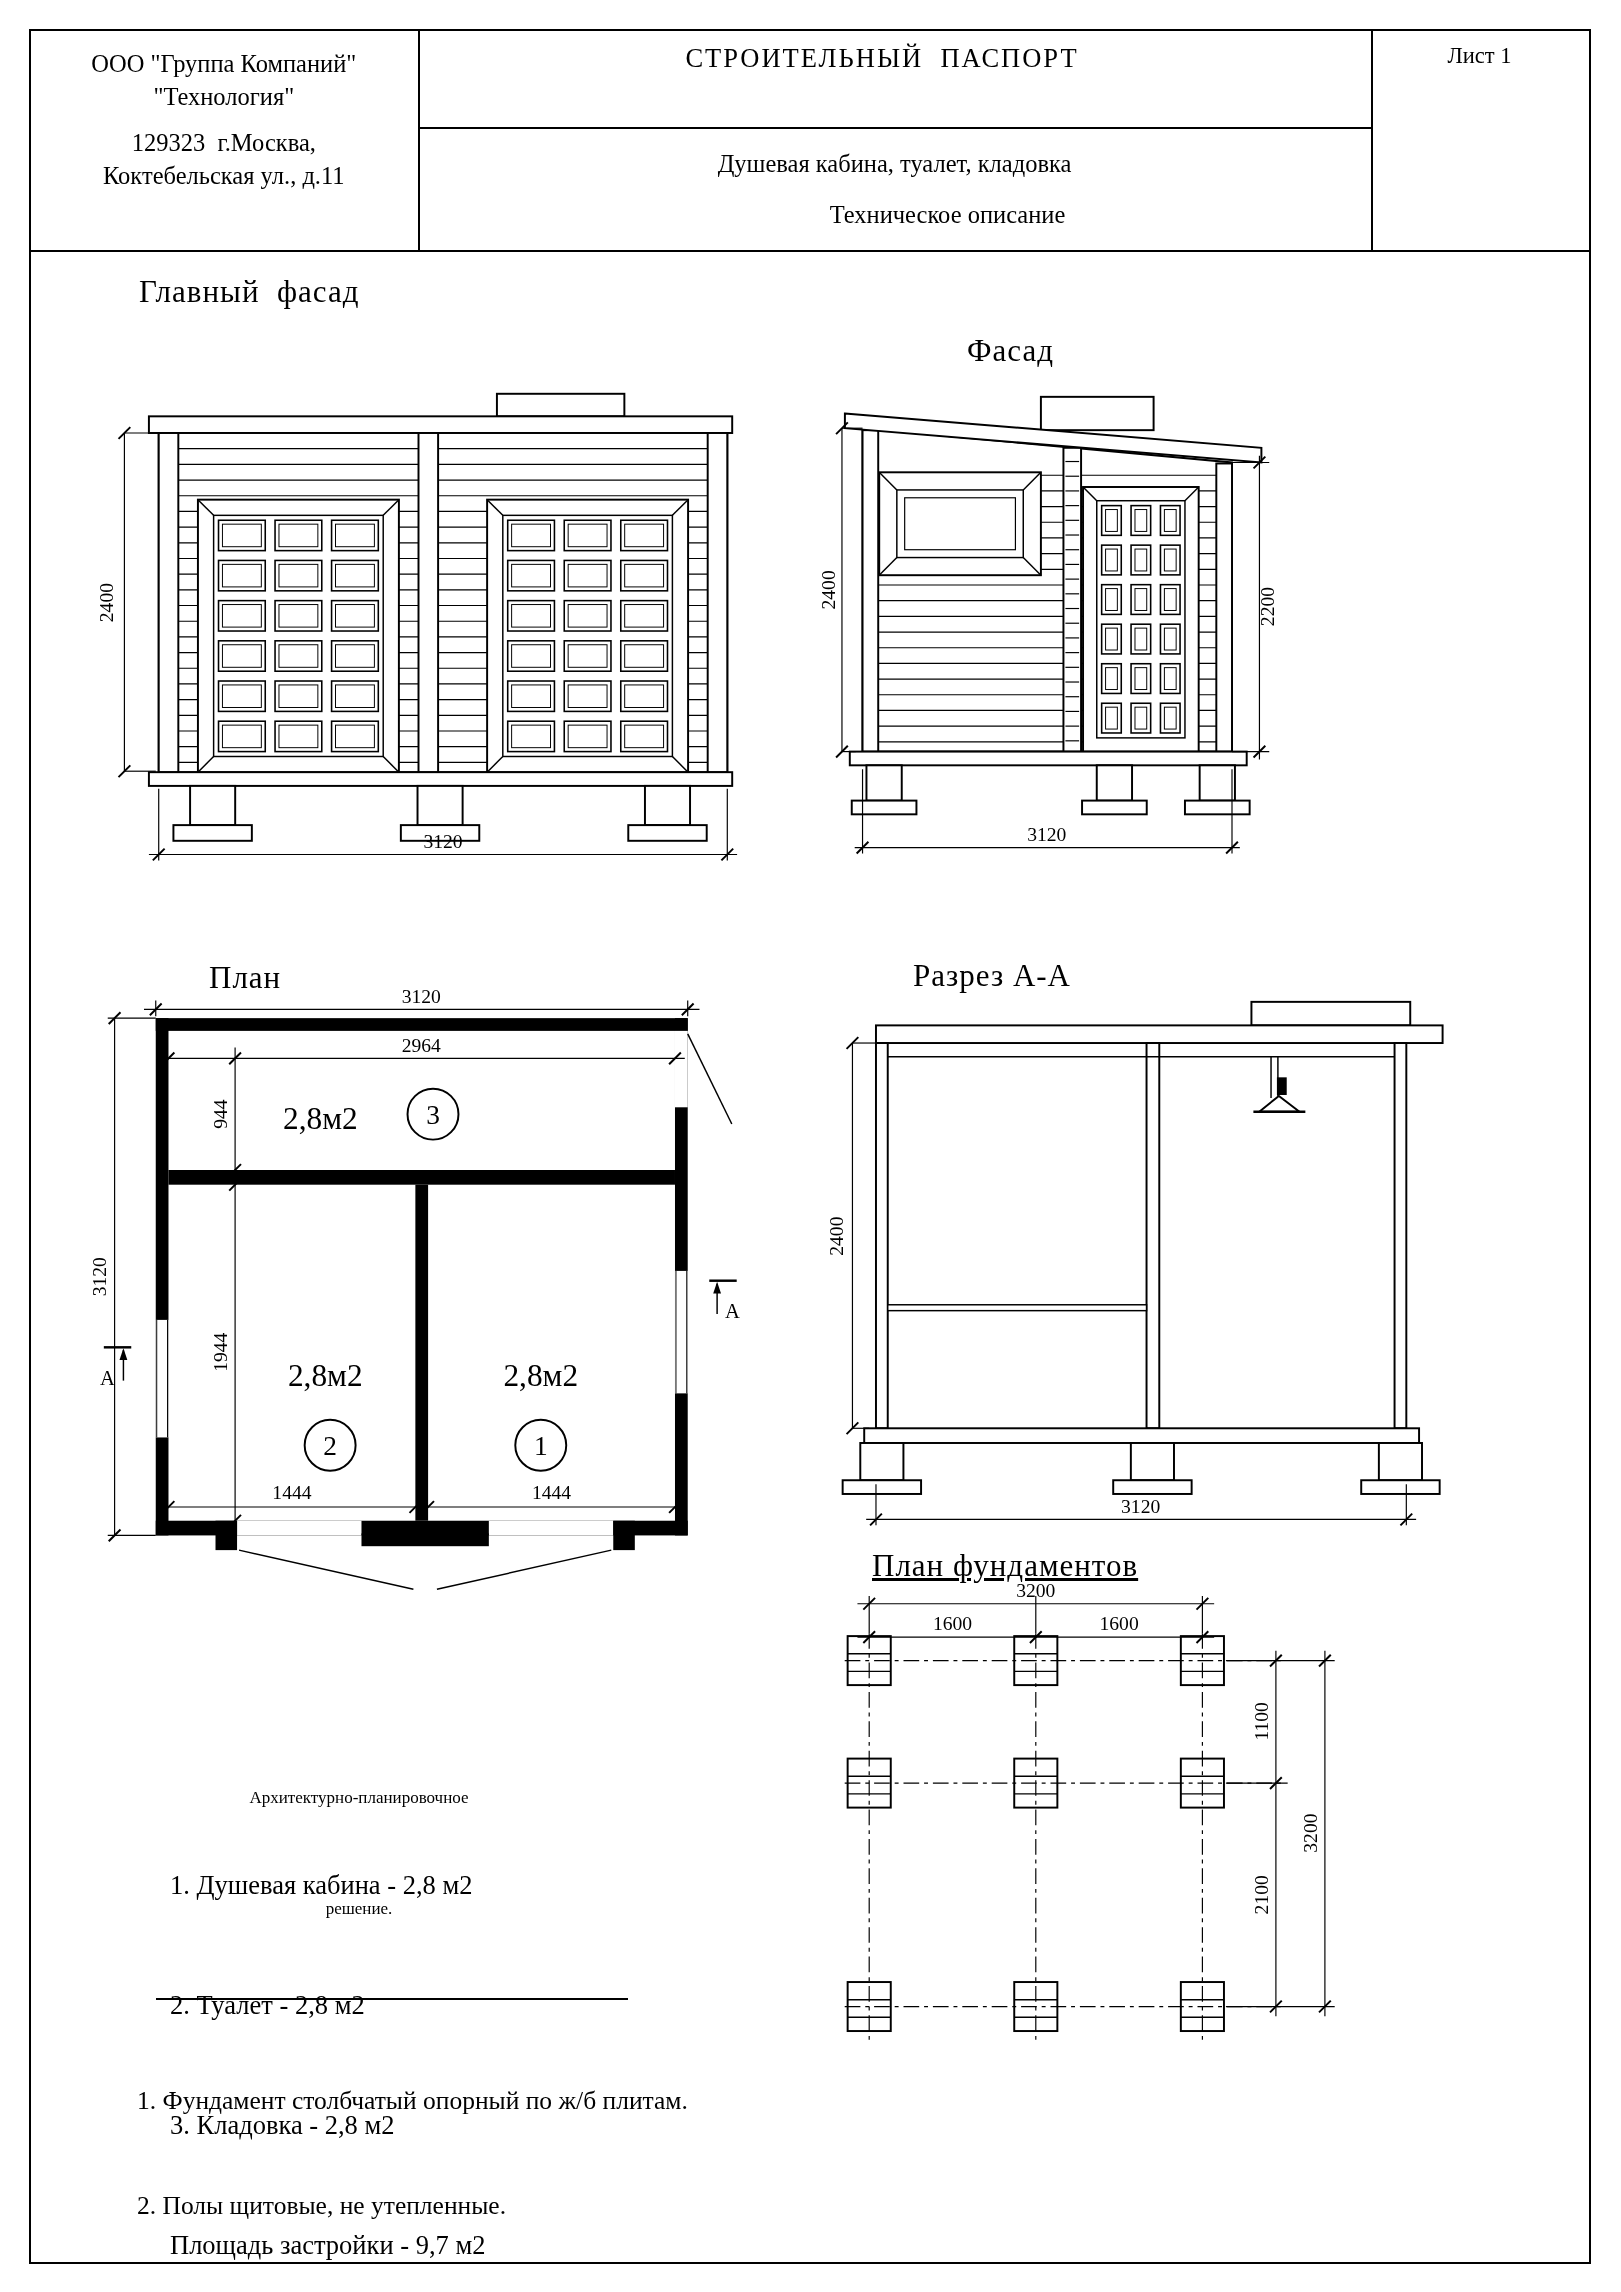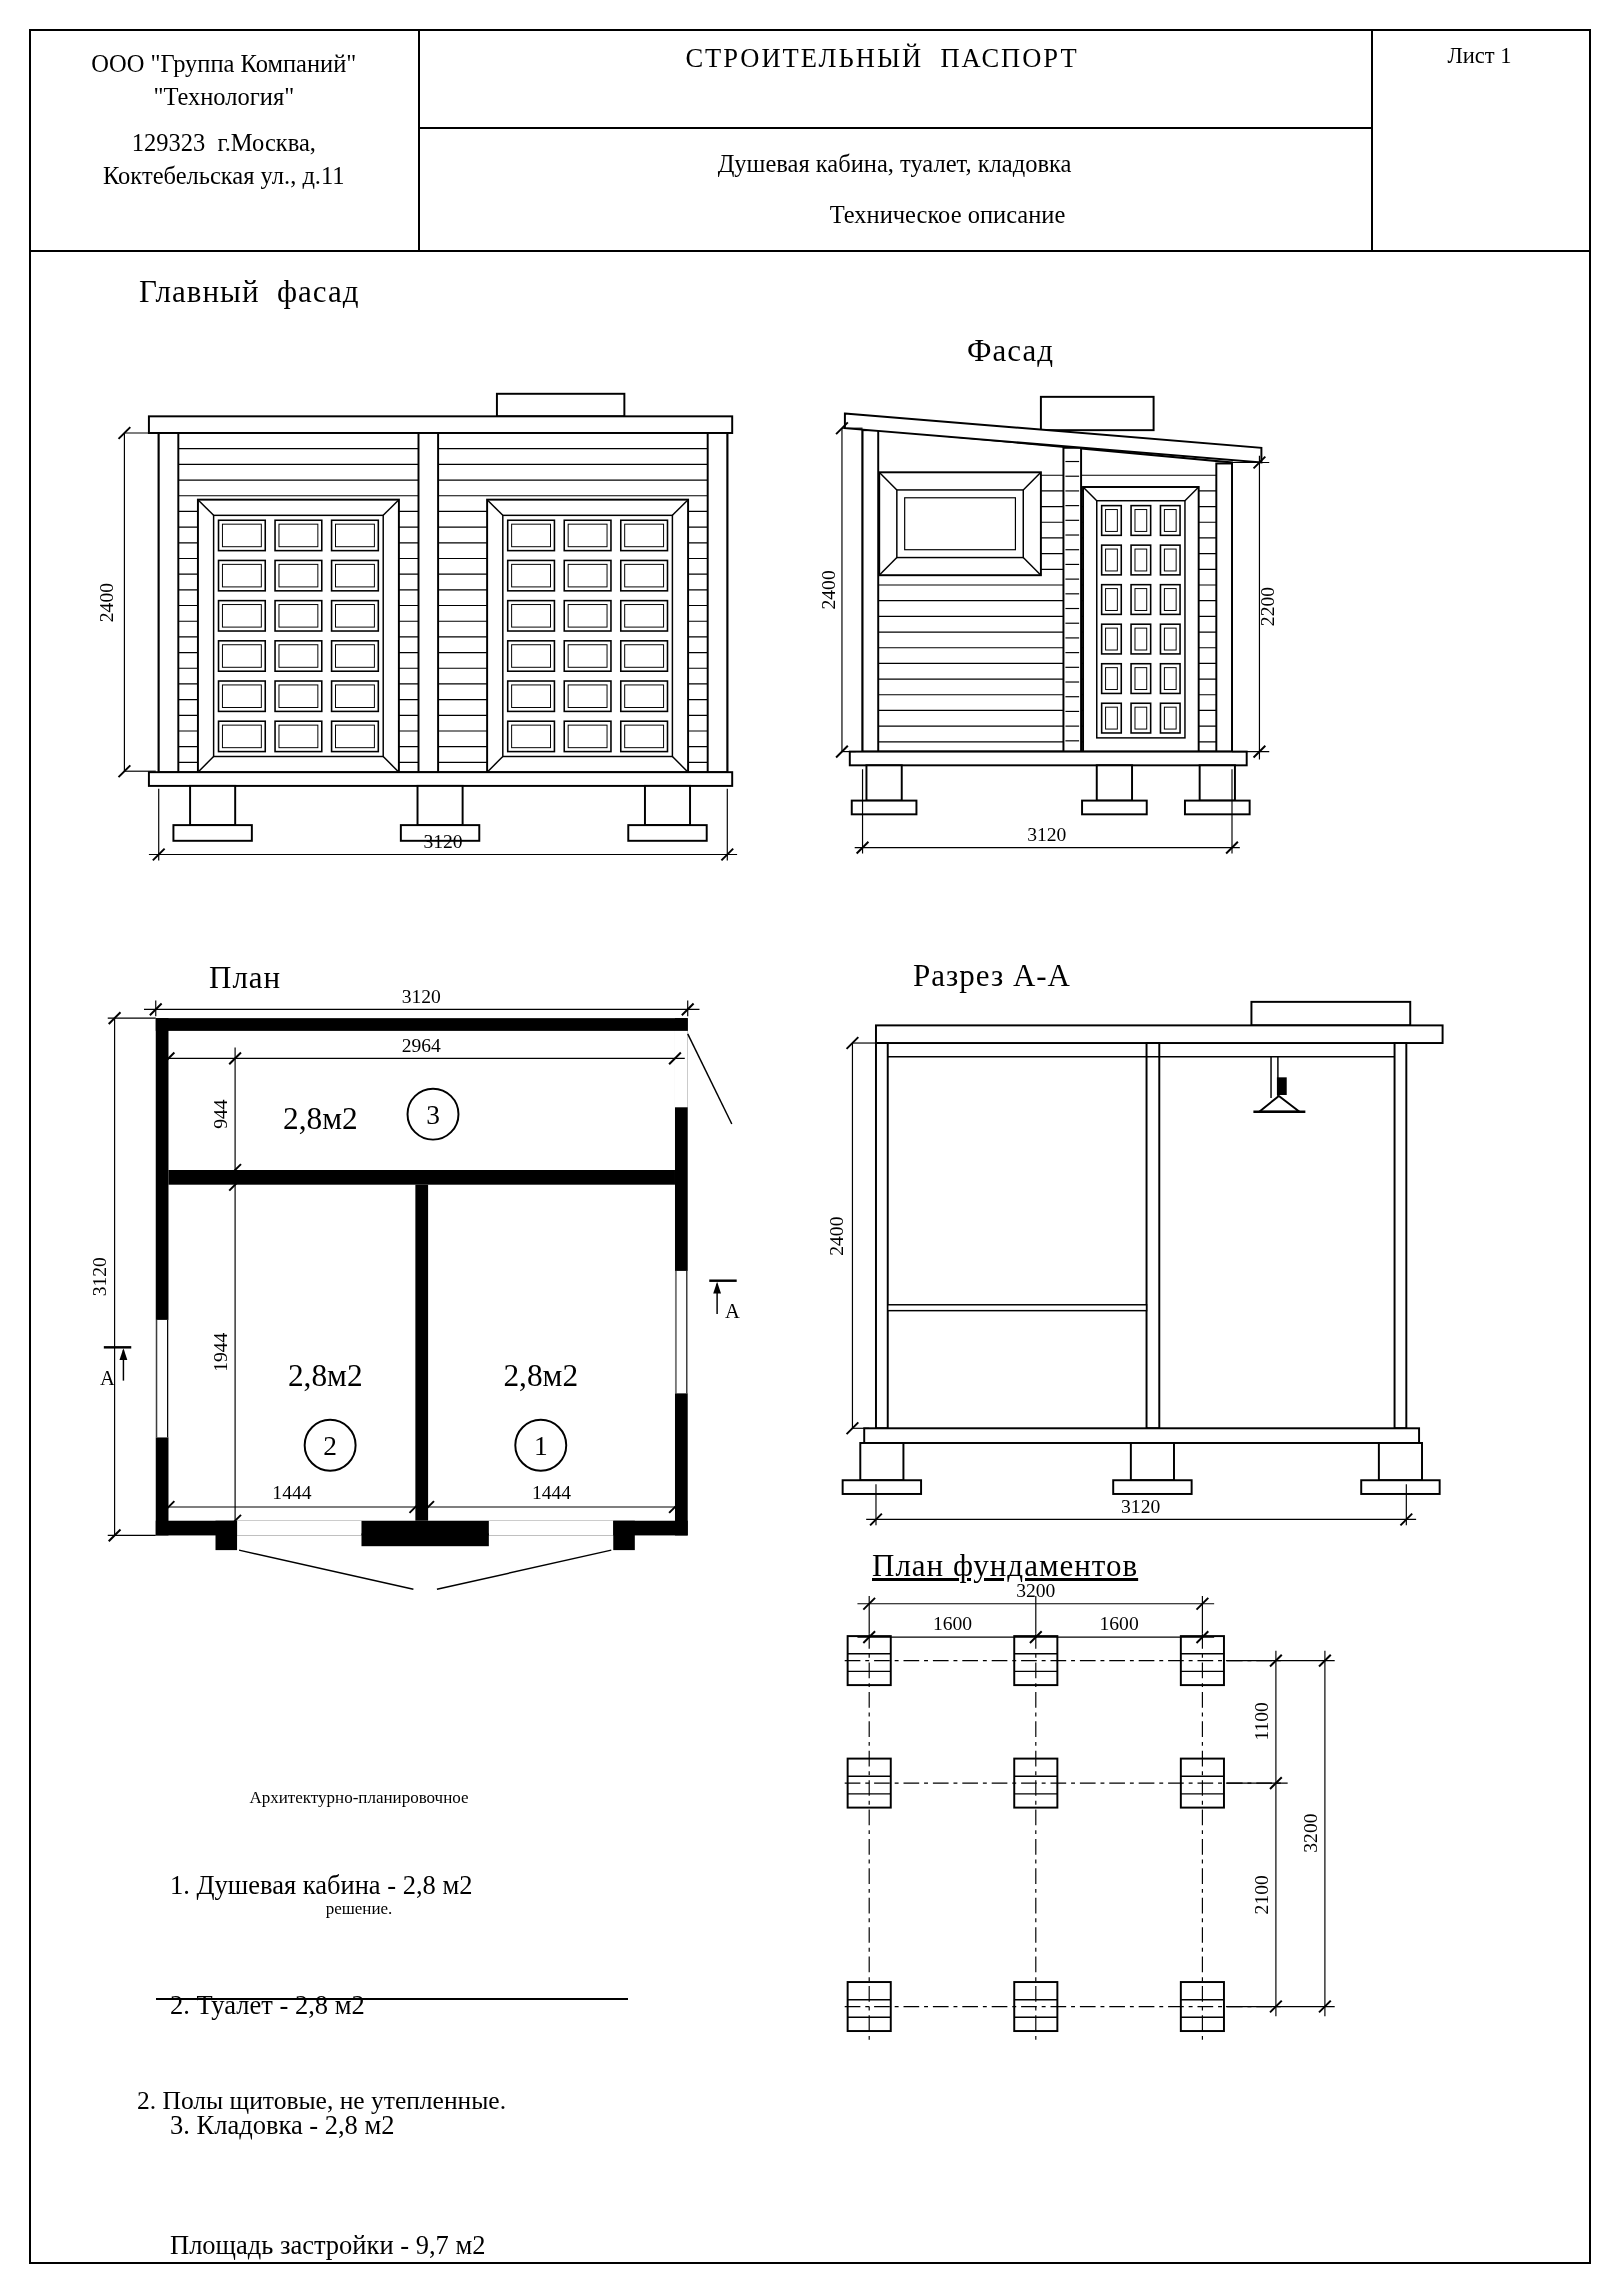--- a/index.html
+++ b/index.html
@@ -545,19 +545,20 @@
   </div>
   <div class="abs notes1" style="left:139px;top:1754px;">
     <div>1. Душевая кабина - 2,8 м2</div>
     <div>2. Туалет - 2,8 м2</div>
     <div>3. Кладовка - 2,8 м2</div>
     <div>Площадь застройки - 9,7 м2</div>
     
   </div>
   <div class="hline" style="left:125px;top:1967px;width:472px;"></div>
   <div class="abs notes2" style="left:106px;top:1982px;">
+    <div>1. Фундамент столбчатый опорный по ж/б плитам.</div>
     <div>2. Полы щитовые, не утепленные.</div>
     
     
   </div>
 
 </div>
 
 
 </body></html>

